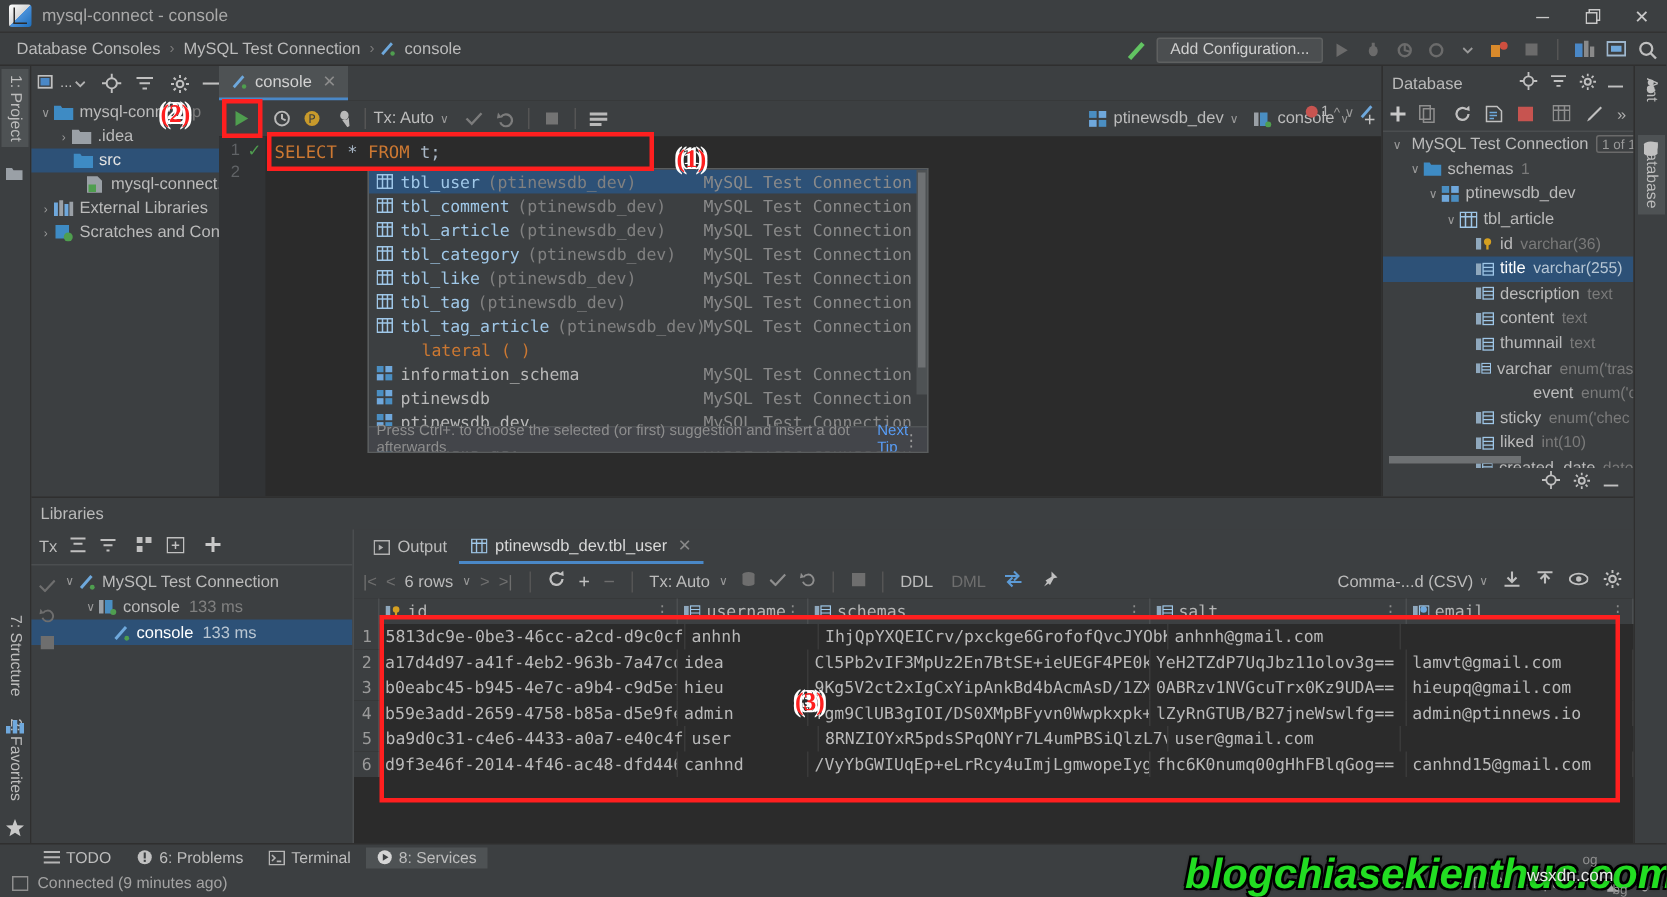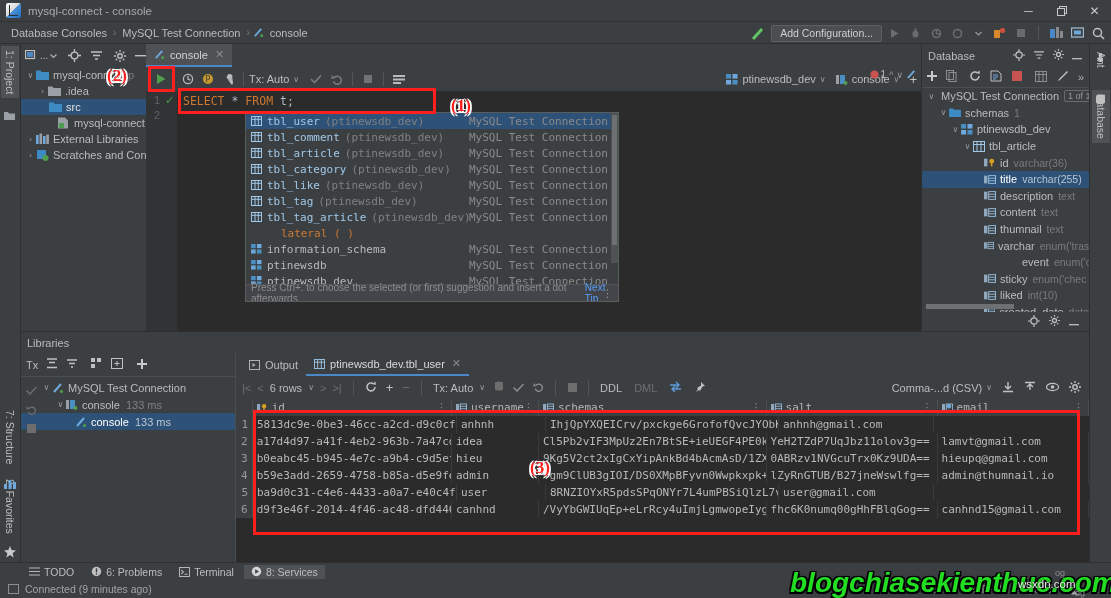--- a/index.html
+++ b/index.html
@@ -1032,21 +1032,21 @@
             <div class="gc" style="width:233px">9Kg5V2ct2xIgCxYipAnkBd4bAcmAsD/1ZXVQgZcPfuY=</div>
             <div class="gc" style="width:175px">0ABRzv1NVGcuTrx0Kz9UDA==</div>
             <div class="gc" style="width:155px">hieupq@gmail.com</div>
           </div>
           <div class="gr">
             <div class="gn">4</div>
             <div class="gc" style="width:204px">b59e3add-2659-4758-b85a-d5e9fe804e89</div>
             <div class="gc" style="width:89px">admin</div>
             <div class="gc" style="width:233px">fgm9ClUB3gIOI/DS0XMpBFyvn0Wwpkxpk+KsrFi8xGI=</div>
             <div class="gc" style="width:175px">lZyRnGTUB/B27jneWswlfg==</div>
-            <div class="gc" style="width:155px">admin@thumnail.io</div>
+            <div class="gc" style="width:155px">admin@ptinnews.io</div>
           </div>
           <div class="gr">
             <div class="gn">5</div>
             <div class="gc" style="width:204px">ba9d0c31-c4e6-4433-a0a7-e40c4f8ffd86</div>
             <div class="gc" style="width:89px">user</div>
             <div class="gc" style="width:233px">8RNZIOYxR5pdsSPqONYr7L4umPBSiQlzL7v5wcgJBJ0=</div>
             <div class="gc" style="width:155px">user@gmail.com</div>
           </div>
           <div class="gr">
             <div class="gn">6</div>

